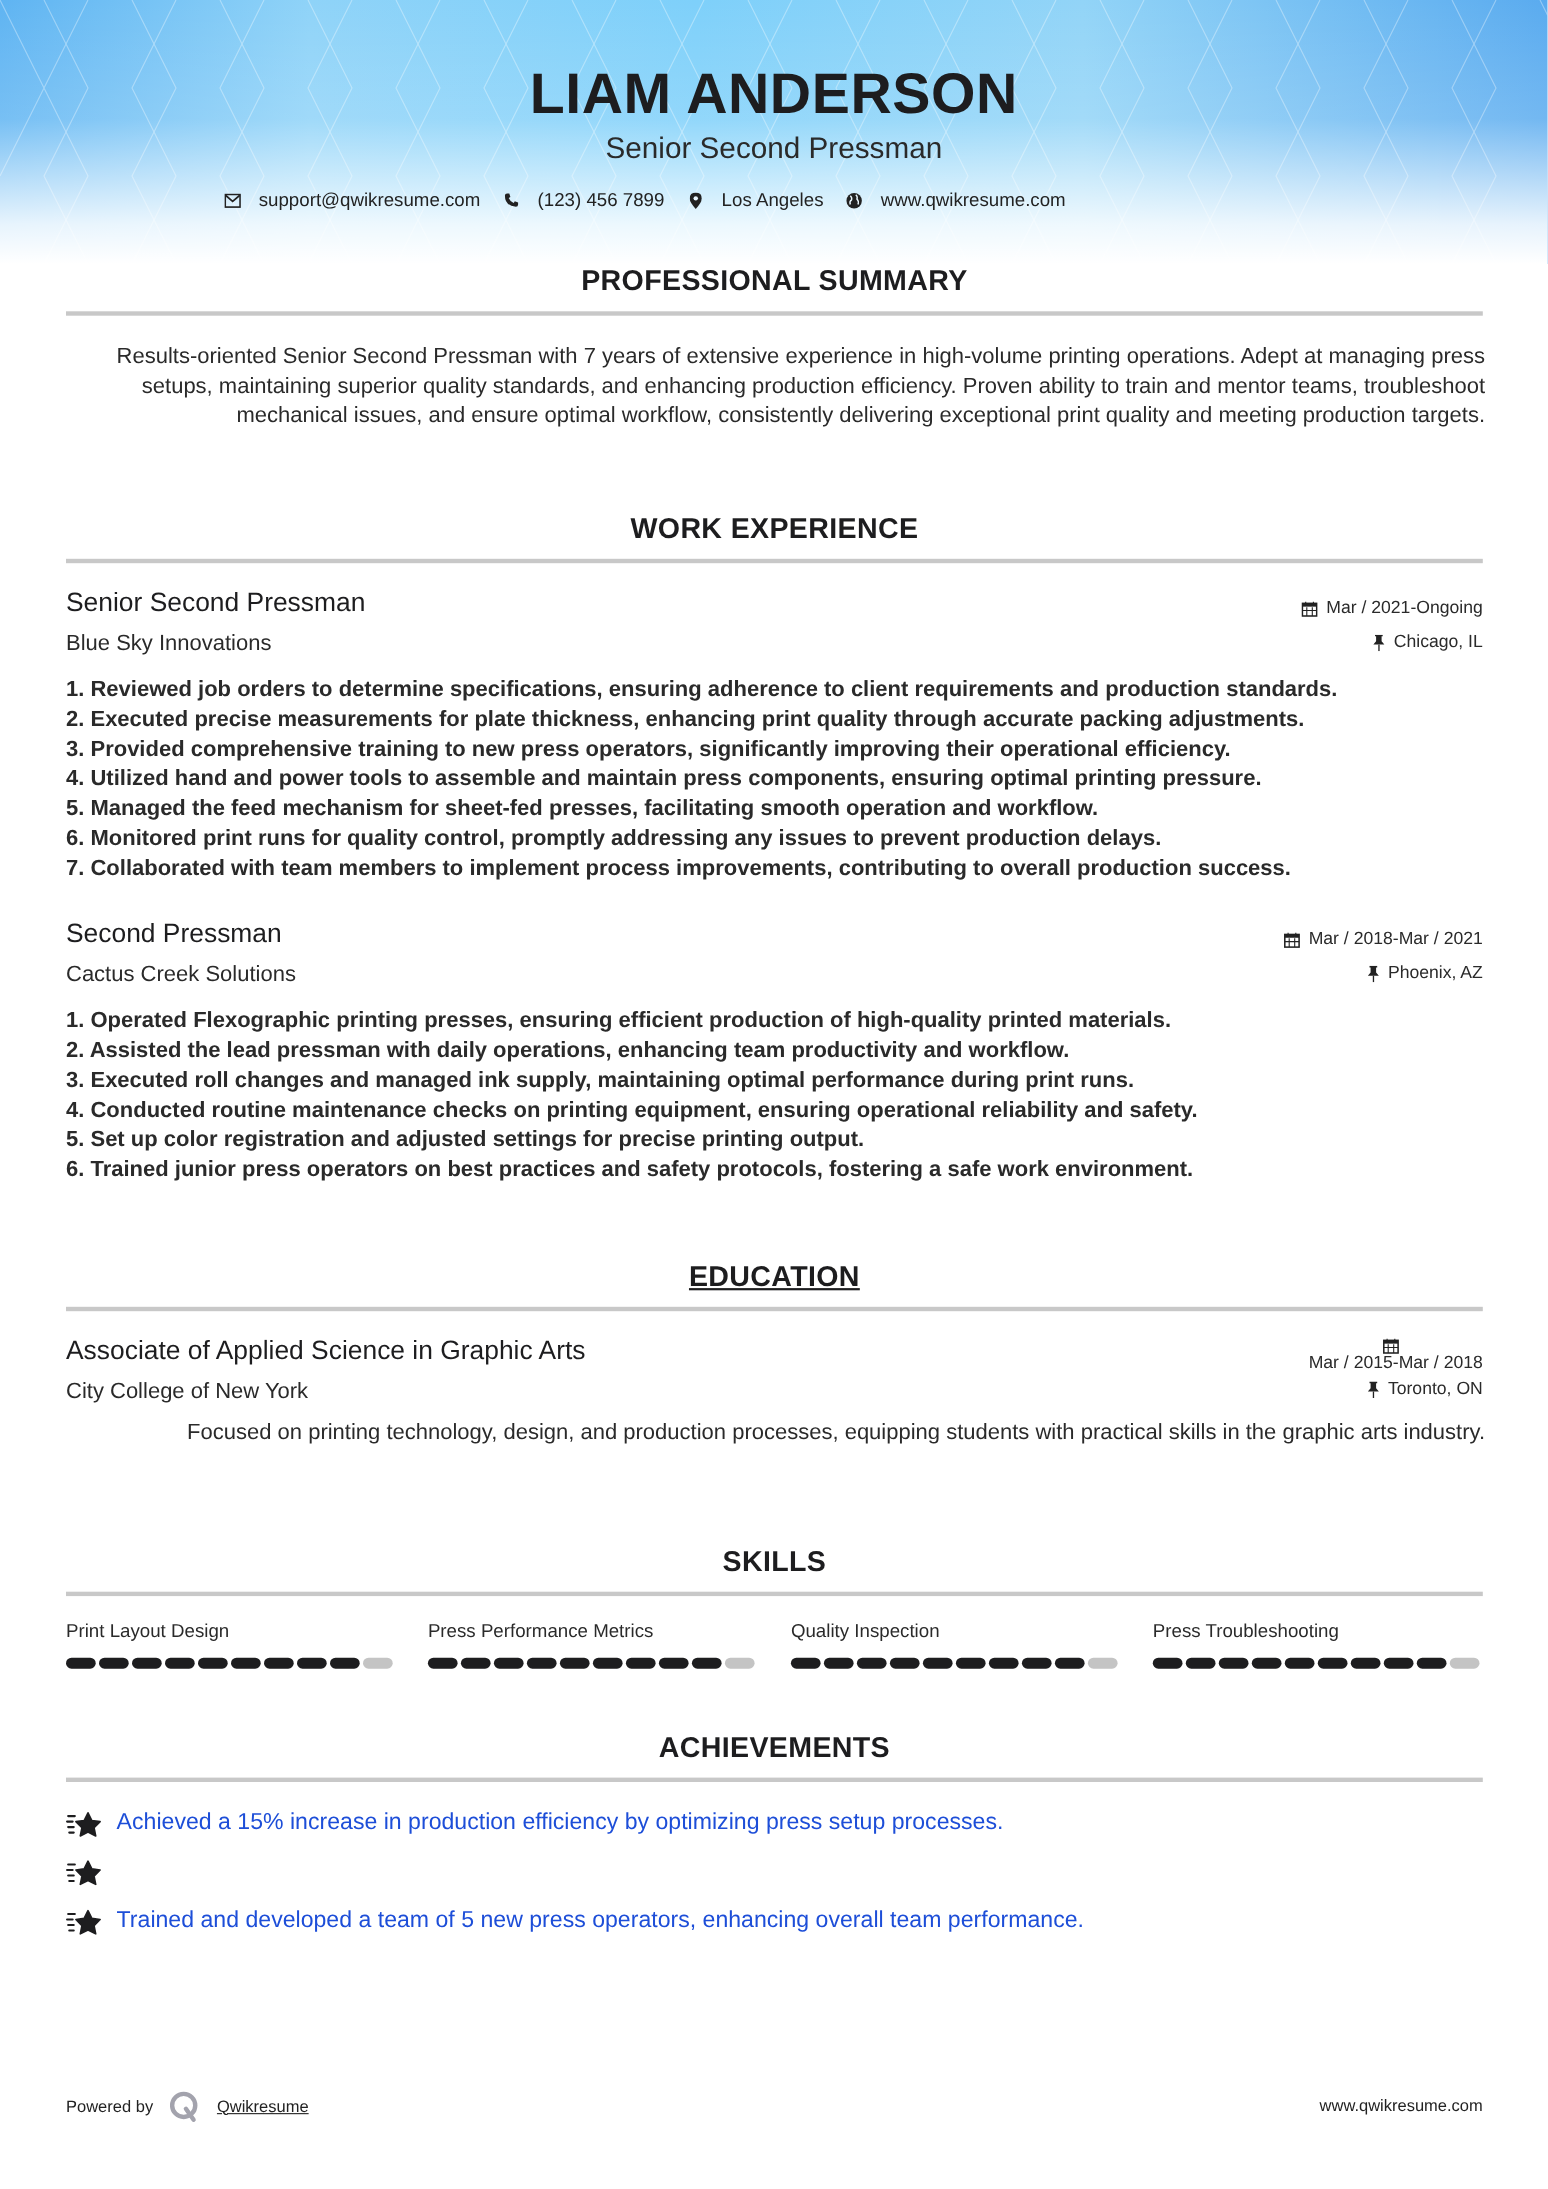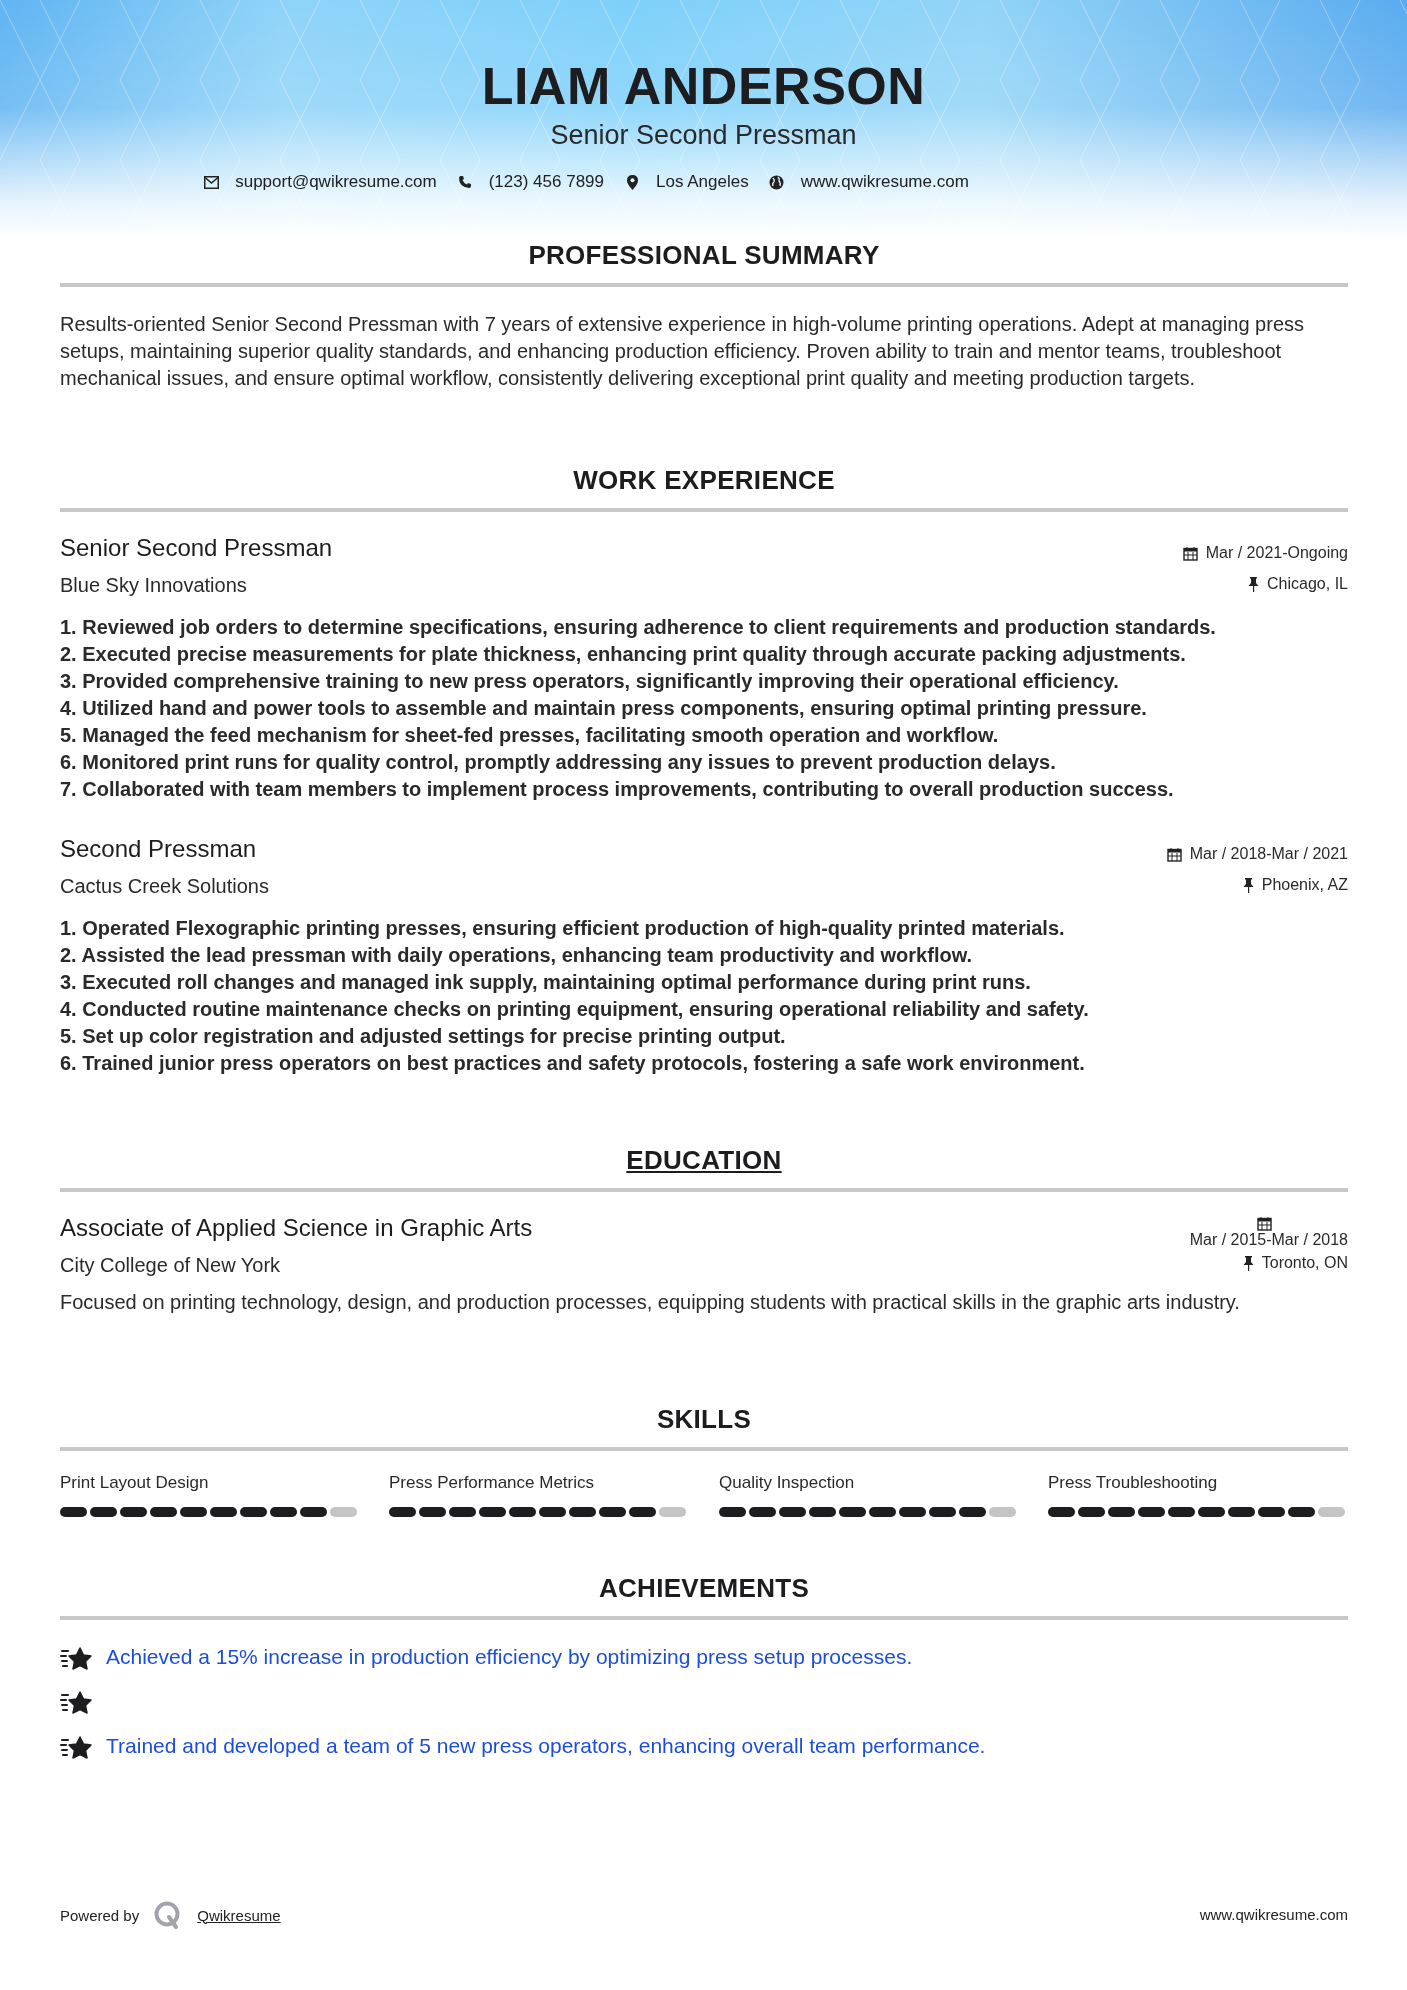--- a/index.html
+++ b/index.html
@@ -16,21 +16,21 @@
   .header svg.pattern { position: absolute; left: 0; top: 0; opacity: 0.35; }
   .name { position: absolute; top: 56px; left: 0; width: 1407px; text-align: center; font-size: 52px; font-weight: bold; color: #1d1d1f; letter-spacing: 0.5px; }
   .title { position: absolute; top: 120px; left: 0; width: 1407px; text-align: center; font-size: 27px; color: #2a2a2a; }
   .contact { position: absolute; top: 172px; left: 0; width: 1172px; display: flex; justify-content: center; align-items: center; gap: 0; font-size: 17px; color: #222; }
   .contact .item { display: flex; align-items: center; margin: 0 10px; }
   .contact .ico { width: 16px; height: 16px; margin-right: 16px; display: inline-flex; align-items: center; justify-content: center; }
 
   .section-title { position: absolute; left: 60px; width: 1288px; text-align: center; font-size: 26px; font-weight: bold; color: #1d1d1f; letter-spacing: 0.3px; }
   .divider { position: absolute; left: 60px; width: 1288px; height: 4px; background: #c8c8c8; }
 
-  .para { position: absolute; left: 60px; width: 1290px; font-size: 20px; line-height: 27px; color: #2a2a2a; }
+  .para { position: absolute; left: 60px; width: 1290px; font-size: 20px; line-height: 27px; color: #2a2a2a; text-align: right; }
 
   .job-title { position: absolute; left: 60px; font-size: 24px; color: #1d1d1f; }
   .company { position: absolute; left: 60px; font-size: 20px; color: #2a2a2a; }
   .meta { position: absolute; right: 59px; font-size: 16px; color: #2a2a2a; display: flex; align-items: center; padding-left: 20px; }
   .meta .mico { margin-right: 8px; display: inline-flex; }
 
   ol.bullets { position: absolute; left: 60px; width: 1300px; list-style: none; font-size: 20px; line-height: 27px; color: #2a2a2a; font-weight: bold; }
   ol.bullets li { white-space: nowrap; }
 
   .skill { position: absolute; width: 300px; }

